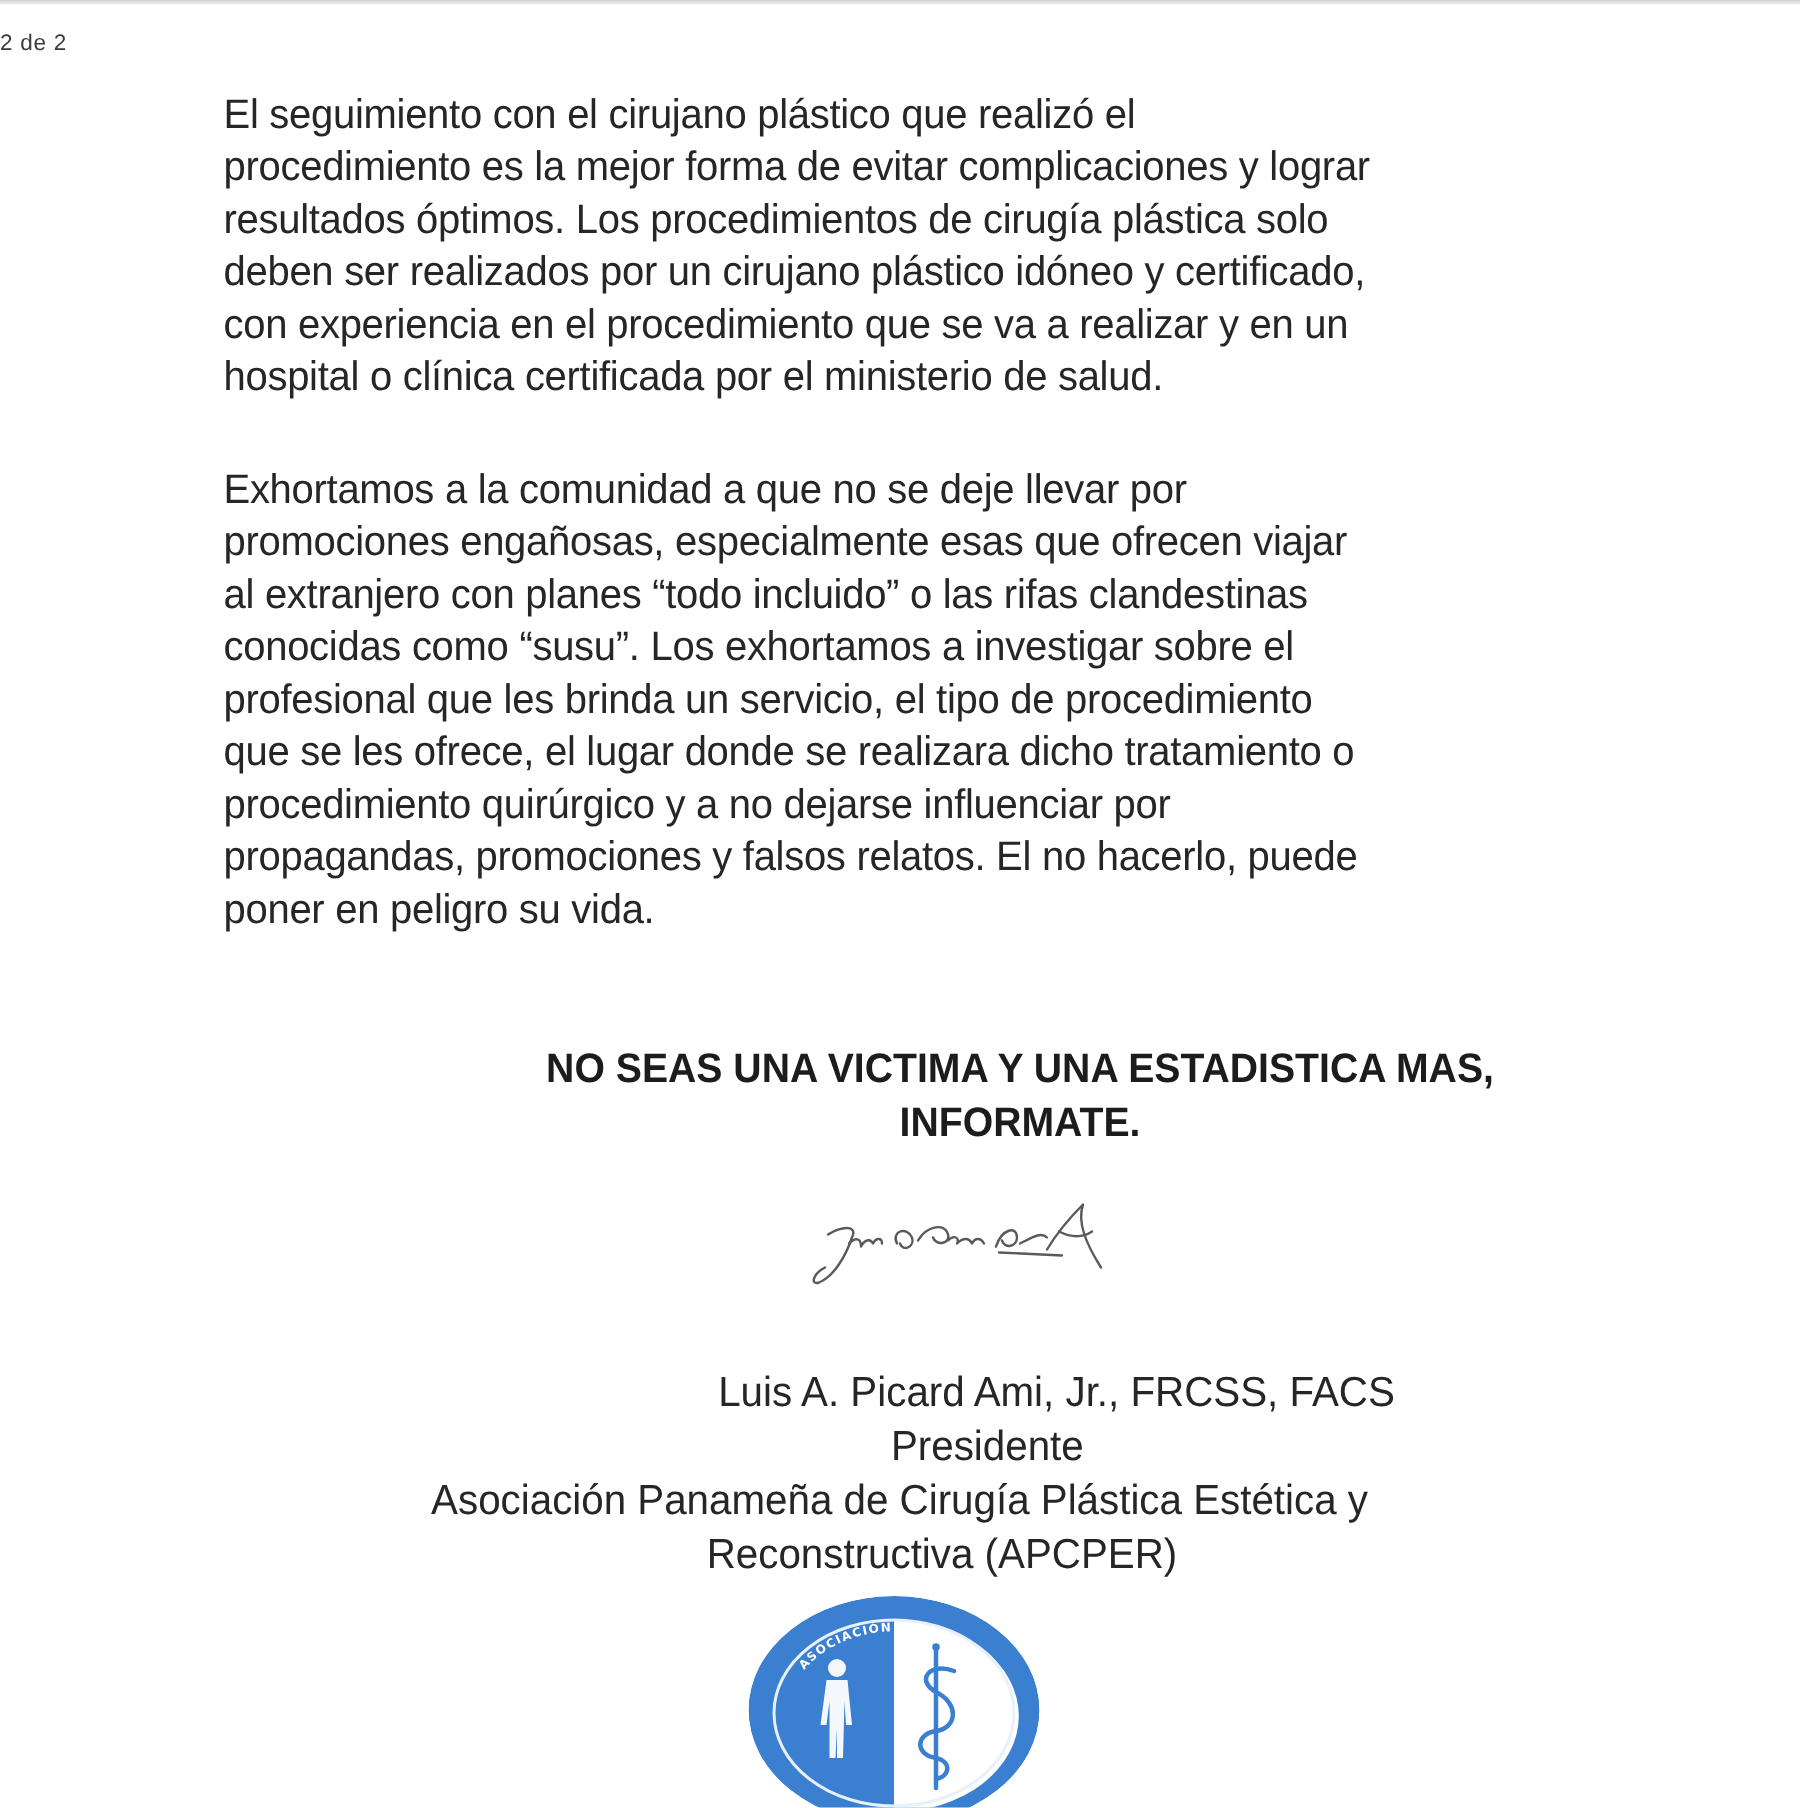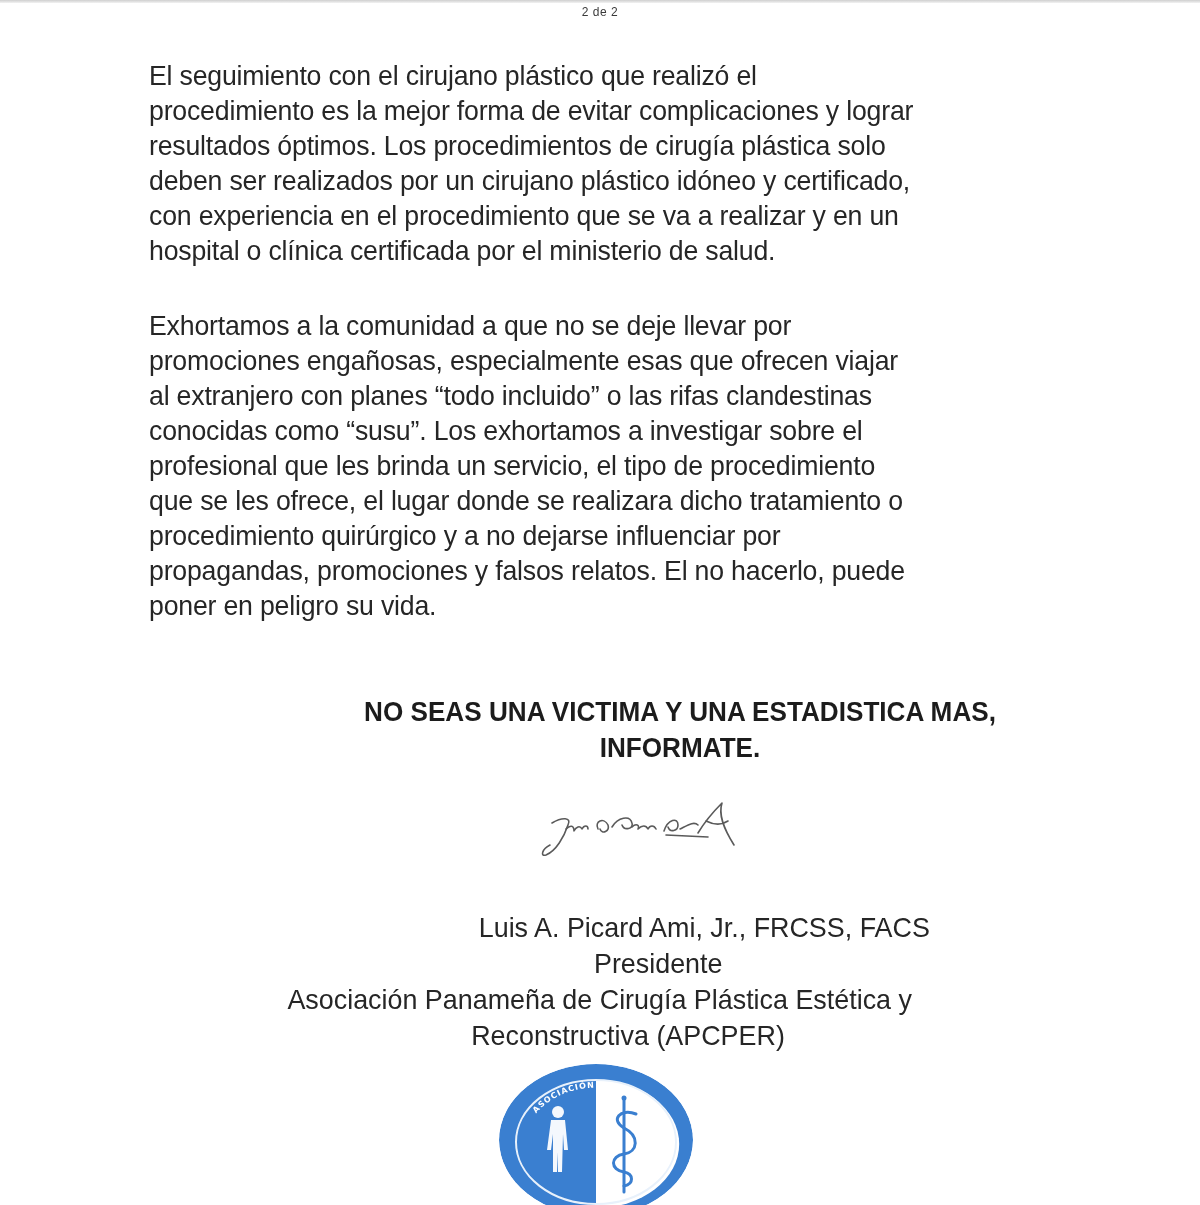--- a/index.html
+++ b/index.html
@@ -17,25 +17,25 @@
     }
     .top-edge {
       position: absolute;
       left: 0; top: 0;
       width: 1200px;
       height: 3px;
       background: linear-gradient(#cfcfcf, #f2f2f2);
     }
     .page-num {
       position: absolute;
-      top: 5px;
+      top: 20px;
       left: 0;
       width: 1200px;
-      text-align: center;
-      font-size: 12px;
+      text-align: left;
+      font-size: 15px;
       color: #3a3a3a;
       letter-spacing: 0.5px;
     }
     .para {
       position: absolute;
       left: 149px;
       width: 920px;
       font-size: 27.5px;
       line-height: 35px;
       letter-spacing: -0.2px;

